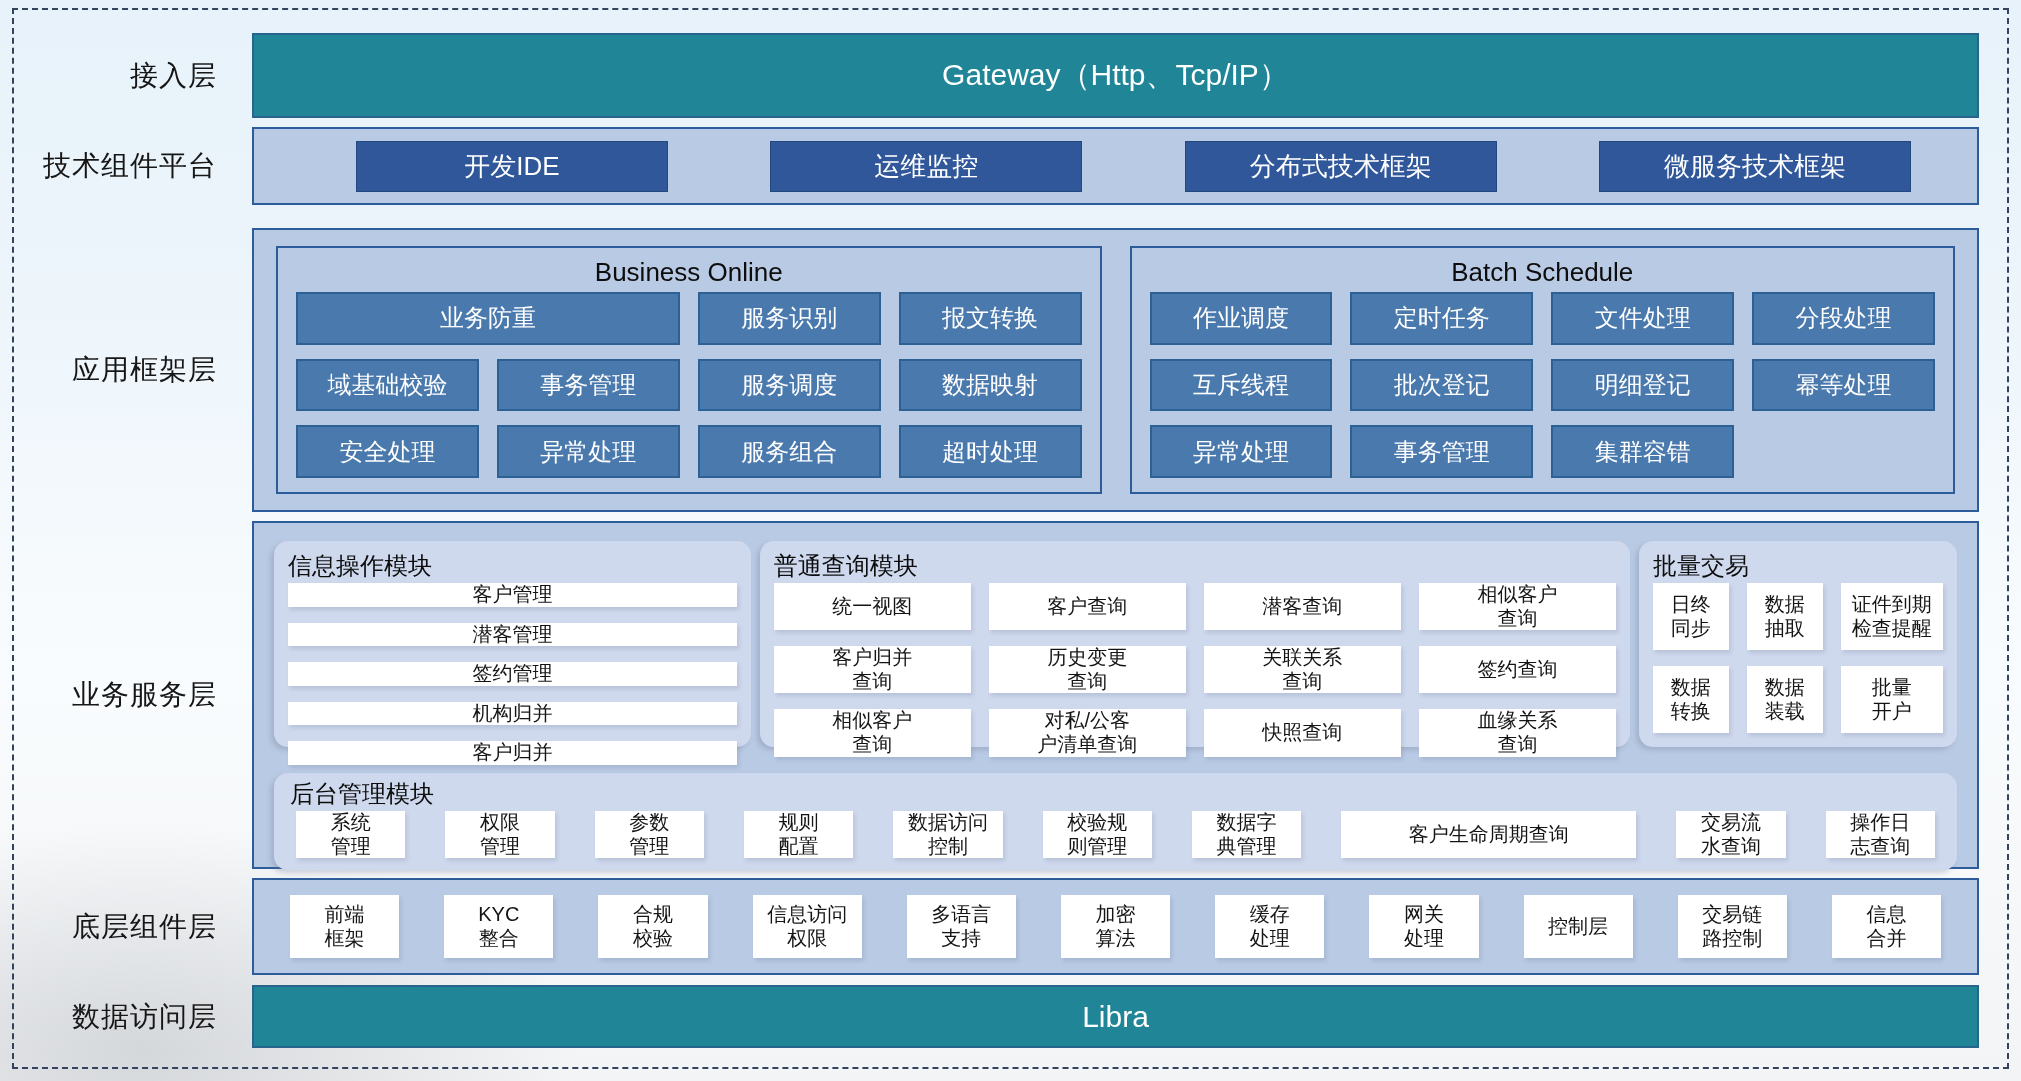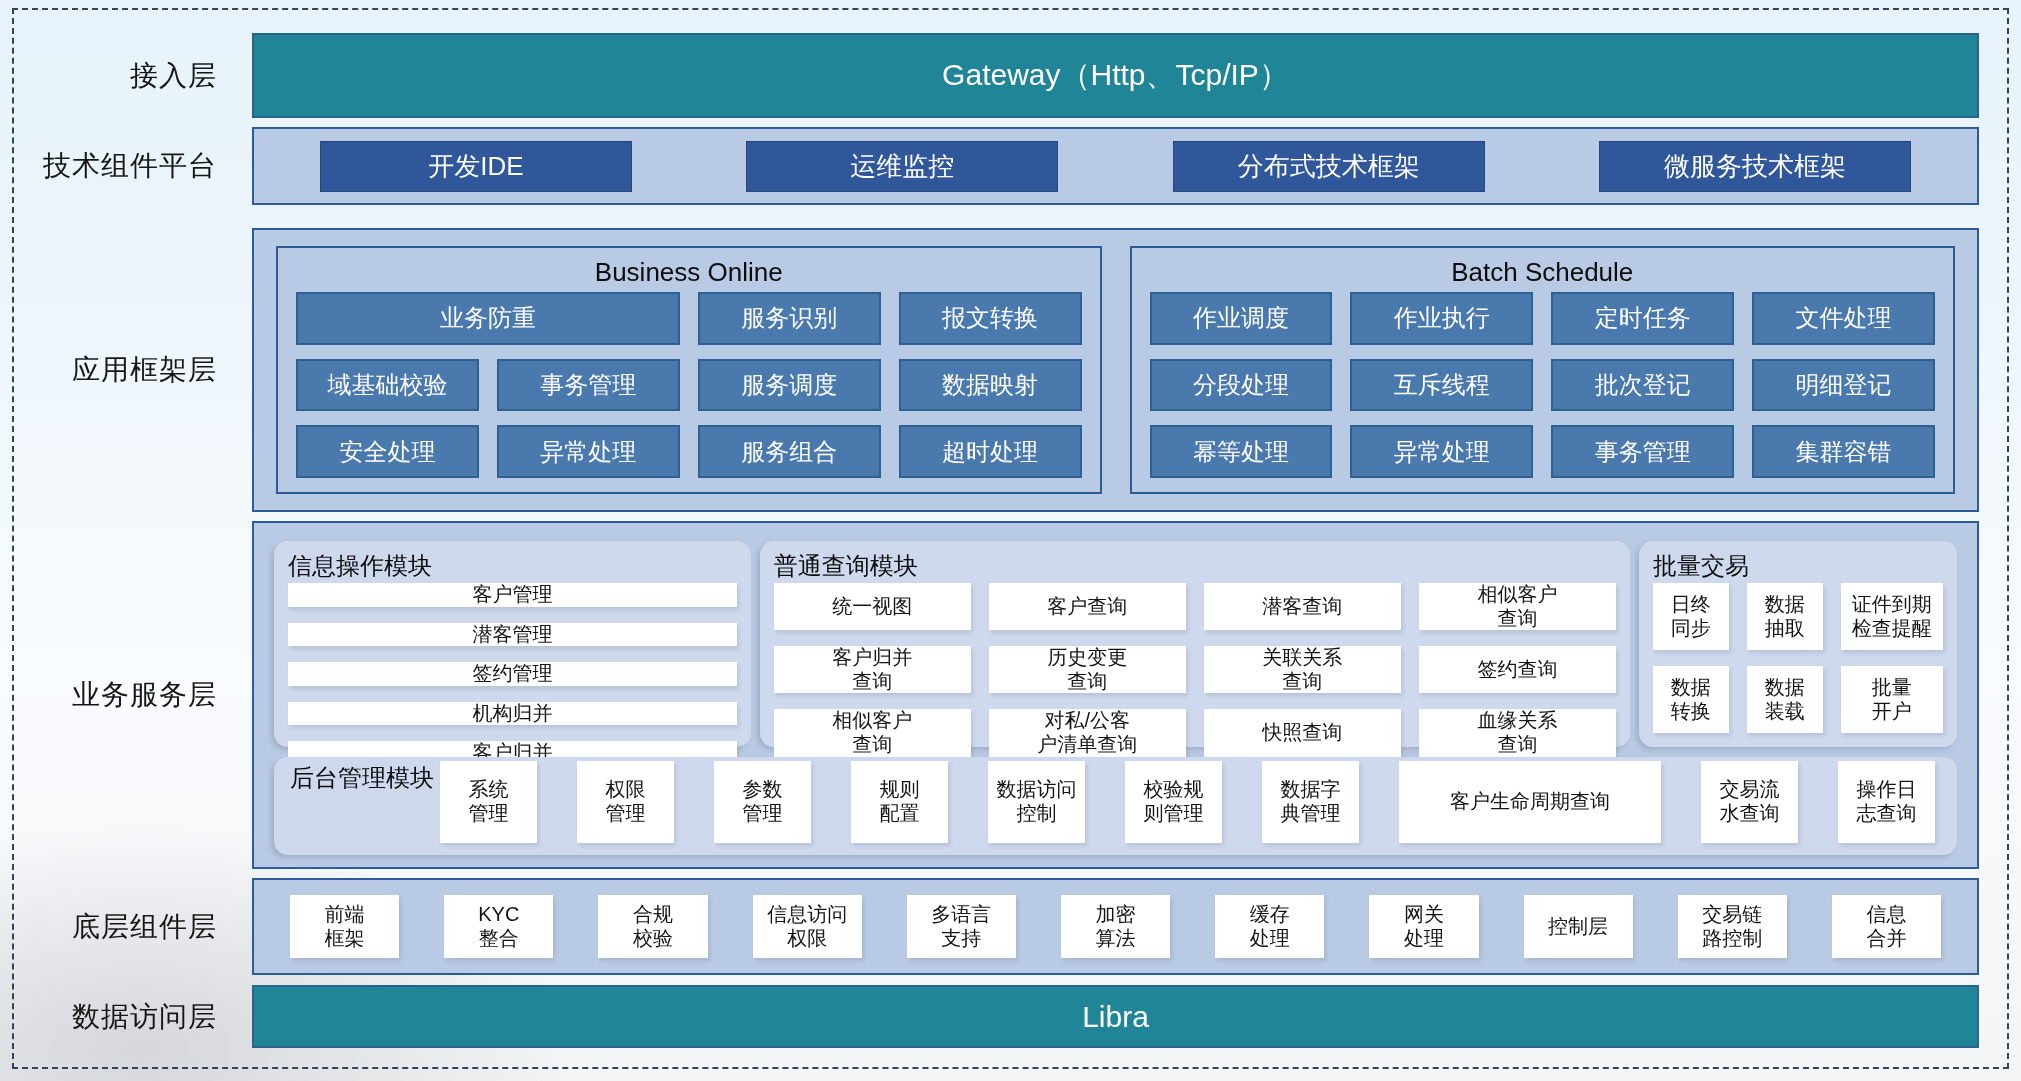--- a/index.html
+++ b/index.html
@@ -22,21 +22,21 @@
     display:flex;align-items:center;justify-content:center;
   }
   #gateway{top:33px;height:85px;font-size:30px;}
   #libra{top:985px;height:63px;font-size:30px;}
   .tech{
     top:127px;height:78px;background:#b9cae4;border:2px solid #2c5c99;
     display:flex;align-items:center;justify-content:space-between;padding:0 66px;
   }
   .tech-btn{
     width:310px;height:49px;background:#2f579a;border:1px solid #24477e;color:#fff;
-    font-size:26px;display:flex;align-items:center;justify-content:center;
+    font-size:26px;display:flex;align-items:center;justify-content:center;margin-left:36px;
   }
   .app{
     top:228px;height:284px;background:#b9cae4;border:2px solid #2c5c99;
     display:flex;gap:28px;padding:16px 22px;
   }
   .panel{flex:1;border:2px solid #2c5c99;display:flex;flex-direction:column;padding:4px 18px 14px;box-sizing:border-box;}
   .panel-title{text-align:center;font-size:26px;height:40px;line-height:40px;color:#0d0d0d;}
   .panel-grid{flex:1;display:grid;grid-template-columns:repeat(4,1fr);gap:14px 18px;}
   .bcell{
     background:#4a79ad;border:2px solid #2d6194;color:#fff;font-size:24px;
@@ -53,22 +53,22 @@
     box-shadow:-3px 3px 5px rgba(108,120,146,.3);
   }
   .module-title{text-align:left;font-size:24px;height:34px;line-height:34px;color:#0d0d0d;}
   .module-grid{flex:1;display:grid;gap:16px 18px;}
   .wcell{
     background:#fff;color:#141414;font-size:20px;line-height:1.18;
     display:flex;align-items:center;justify-content:center;text-align:center;
     white-space:pre-line;box-shadow:2px 3px 4px rgba(100,115,140,.22);
   }
   .admin{
-    margin-top:10px;flex:1;background:#cfd9ee;border-radius:14px;
-    display:flex;flex-direction:row;padding:4px 16px 12px;
+    margin-top:26px;flex:1;background:#cfd9ee;border-radius:14px;
+    display:flex;flex-direction:column;padding:4px 16px 12px;
     box-shadow:-3px 3px 5px rgba(108,120,146,.3);
   }
   .admin-row{flex:1;display:flex;gap:40px;padding:0 6px;justify-content:space-between;}
   .bottom{
     top:878px;height:97px;background:#b9cae4;border:2px solid #2c5c99;
     display:flex;gap:45px;padding:15px 36px;
   }
   .bottom .wcell{flex:1;}
 </style>
 </head>
@@ -109,21 +109,20 @@
           <div class="bcell">安全处理</div>
           <div class="bcell">异常处理</div>
           <div class="bcell">服务组合</div>
           <div class="bcell">超时处理</div>
         </div>
     </div>
     <div class="panel">
       <div class="panel-title">Batch Schedule</div>
       <div class="panel-grid">
           <div class="bcell">作业调度</div>
-          <div class="bcell">作业执行</div>
           <div class="bcell">定时任务</div>
           <div class="bcell">文件处理</div>
           <div class="bcell">分段处理</div>
           <div class="bcell">互斥线程</div>
           <div class="bcell">批次登记</div>
           <div class="bcell">明细登记</div>
           <div class="bcell">幂等处理</div>
           <div class="bcell">异常处理</div>
           <div class="bcell">事务管理</div>
           <div class="bcell">集群容错</div>

